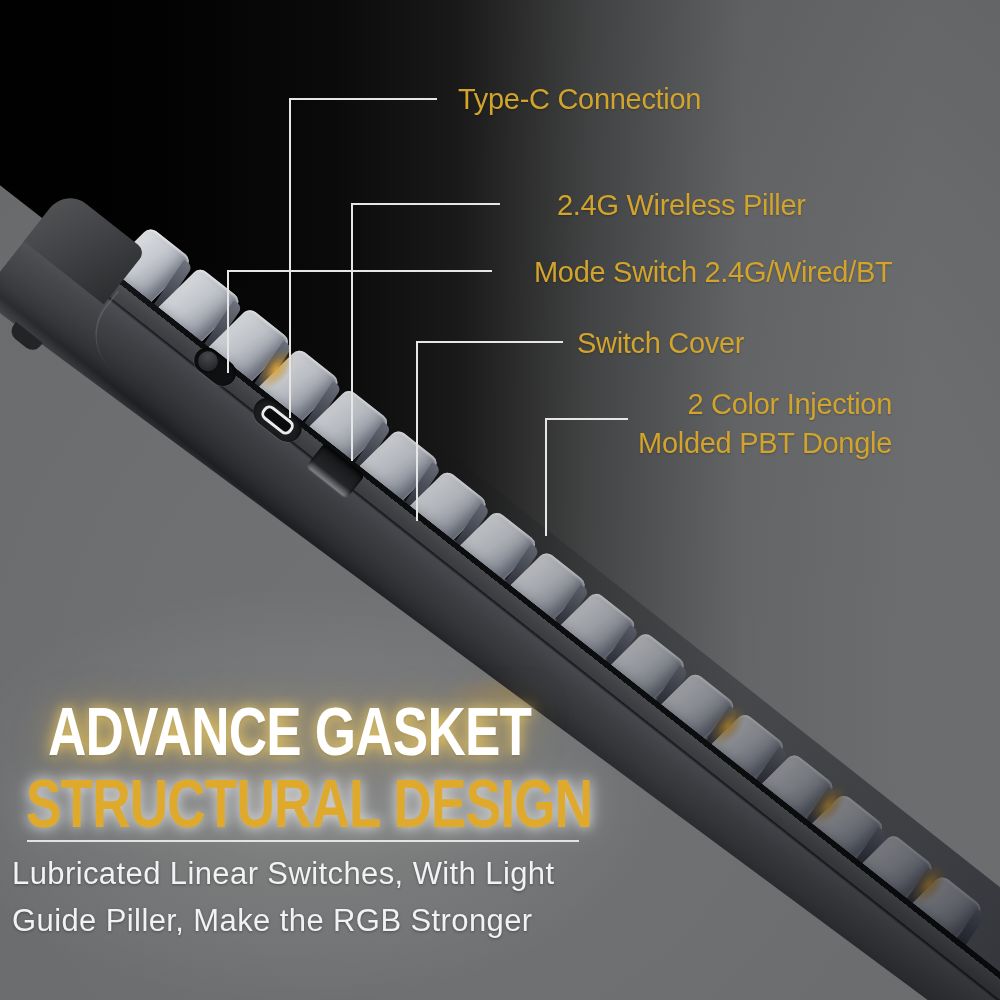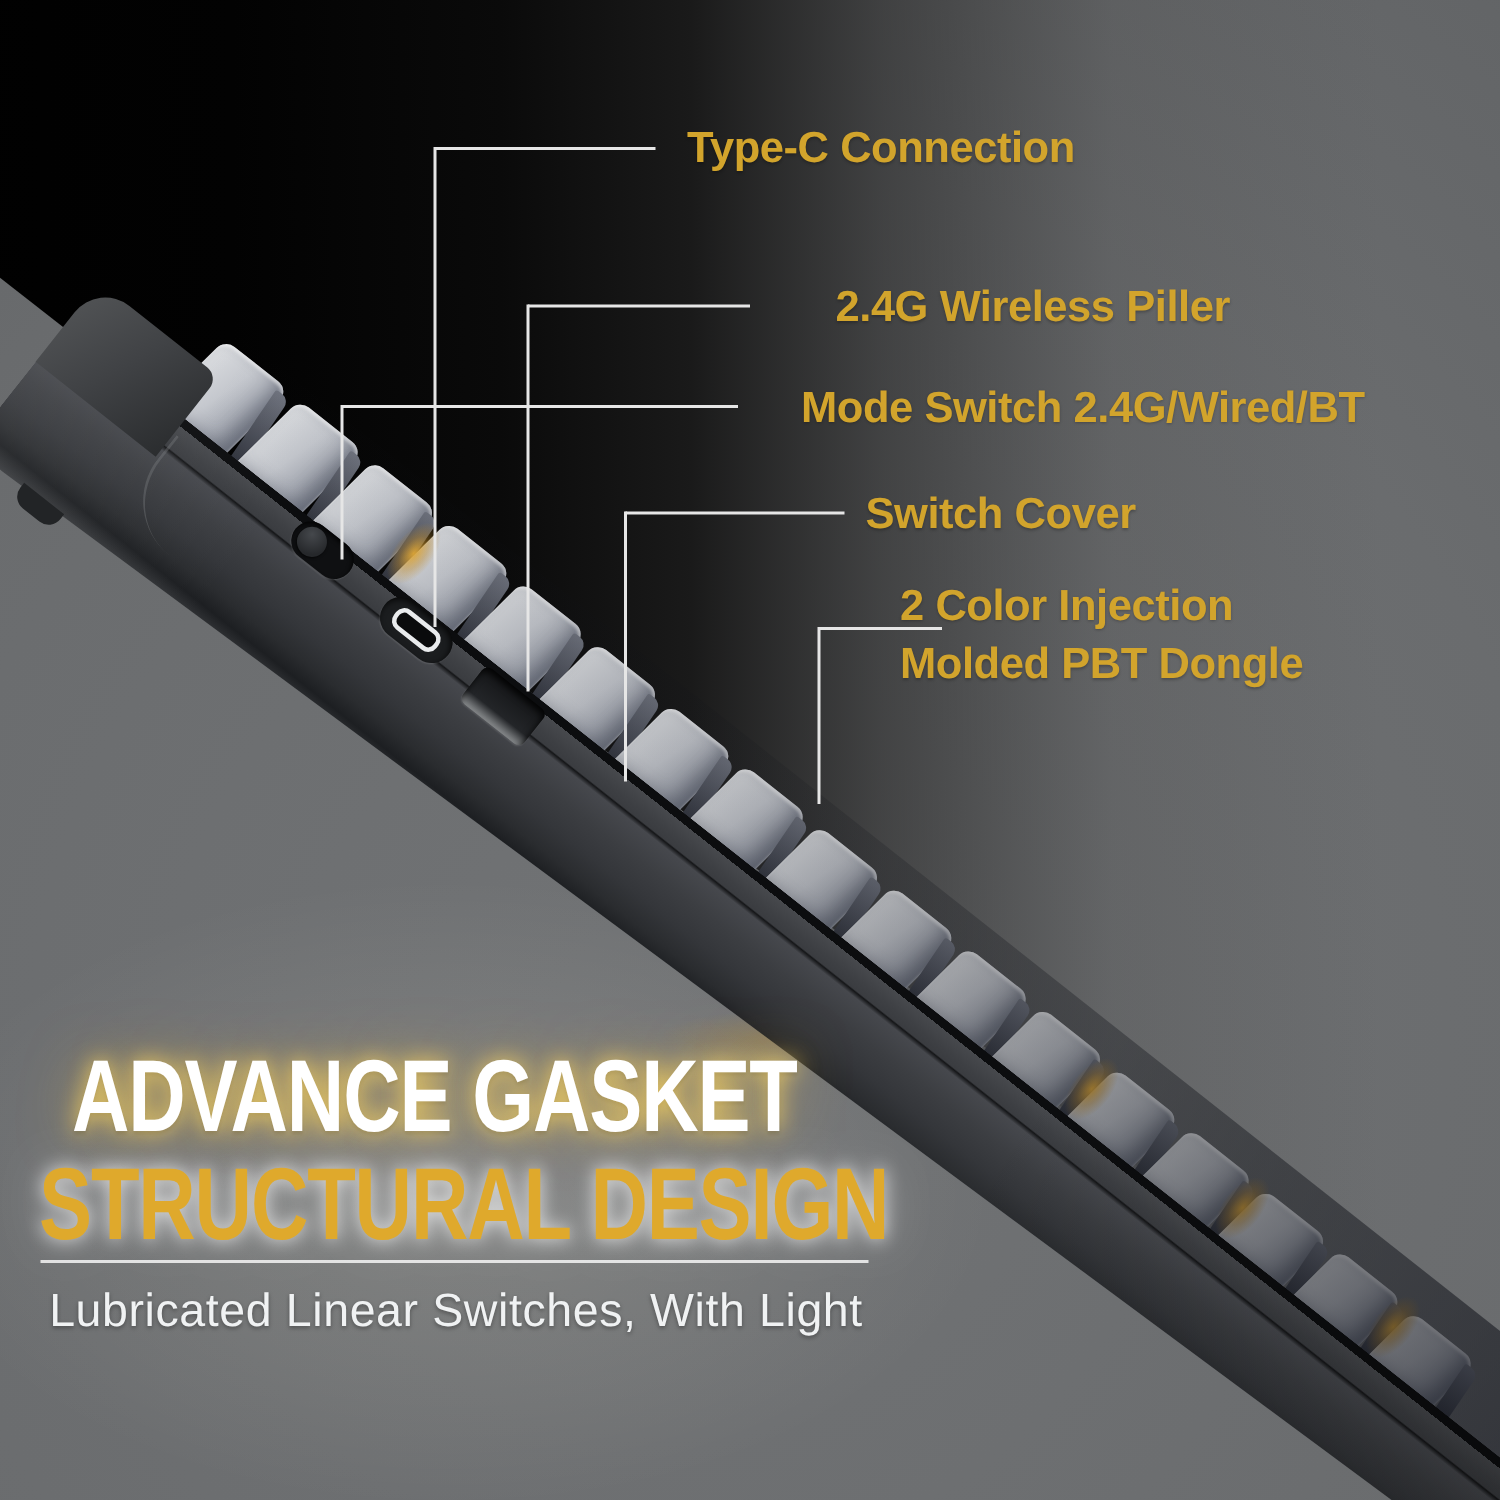--- a/index.html
+++ b/index.html
@@ -94,37 +94,37 @@
   .typec-pill{ width:30px; height:10px; border-radius:7px; background:#0a0b0c;
     border:3px solid #e9ebed; }
   .dongle-slot{
     position:absolute; left:375px; top:16px; width:52px; height:30px; z-index:7;
     border-radius:5px; background:linear-gradient(#141517,#232528 70%,#8b8e90 100%);
     box-shadow:inset 0 3px 5px rgba(0,0,0,0.85), 0 1px 1px rgba(255,255,255,0.10);
   }
   
   .line{ position:absolute; background:#e6e6e6; z-index:8; }
   .callout-label{
-    position:absolute; z-index:9; color:#d2a42c; font-weight:700; font-size:29px;
+    position:absolute; z-index:9; color:#d2a42c; font-weight:400; font-size:29px;
     letter-spacing:-0.3px; white-space:nowrap; text-shadow:0 1px 2px rgba(0,0,0,0.25);
   }
-  .callout-label.two-line{ text-align:left; line-height:39px; }
+  .callout-label.two-line{ text-align:right; line-height:39px; }
   
   .headline{ position:absolute; left:0; top:688px; z-index:9; }
   .hl1, .hl2{
     position:absolute; white-space:nowrap; font-weight:700; font-size:68px;
     transform:scaleX(0.78); transform-origin:left top; letter-spacing:-1px;
   }
   .hl1{ left:48px; top:4px; color:#ffffff;
     text-shadow:0 0 16px rgba(255,216,96,0.9), 0 0 42px rgba(255,200,60,0.5), 0 2px 3px rgba(0,0,0,0.18); }
   .hl2{ left:26px; top:76px; color:#dfa92c;
     text-shadow:0 0 14px rgba(255,255,255,0.8), 0 0 38px rgba(255,255,255,0.35); }
   .divider{ position:absolute; left:27px; top:152px; width:552px; height:2px;
     background:rgba(238,238,238,0.9); }
-  .sub{ position:absolute; left:12px; top:162px; width:584px; text-align:center;
+  .sub{ position:absolute; left:12px; top:162px; width:584px; text-align:left;
     color:#f0f2f3; font-size:31px; line-height:47px; letter-spacing:0.4px;
     text-shadow:0 1px 3px rgba(0,0,0,0.35); }
 </style>
 </head>
 <body>
 
 <div class="dark-wedge"></div>
 <div class="floor-glow"></div>
 
 <div class="kb">
@@ -184,14 +184,15 @@
   <div>2 Color Injection</div>
   <div>Molded PBT Dongle</div>
 </div>
 
 <div class="headline">
   <div class="hl1">ADVANCE GASKET</div>
   <div class="hl2">STRUCTURAL DESIGN</div>
   <div class="divider"></div>
   <div class="sub">
     <div>Lubricated Linear Switches, With Light</div>
+    <div>Guide Piller, Make the RGB Stronger</div>
   </div>
 </div>
 
 </body></html>

